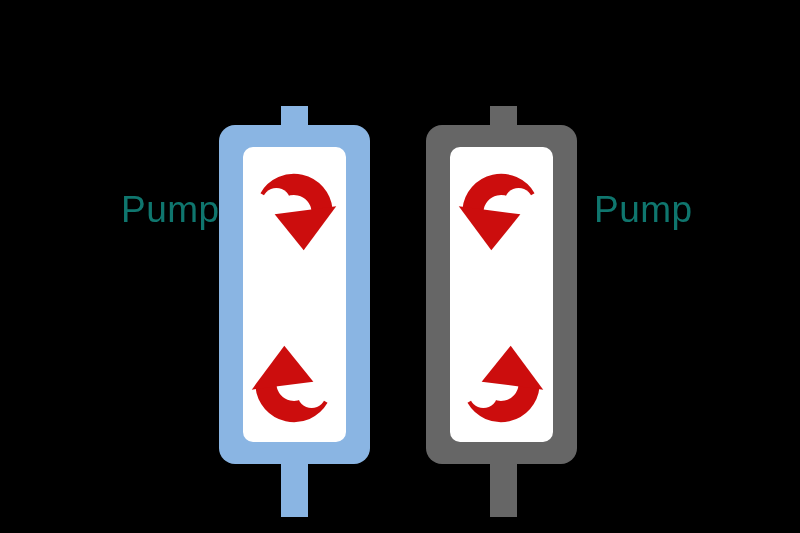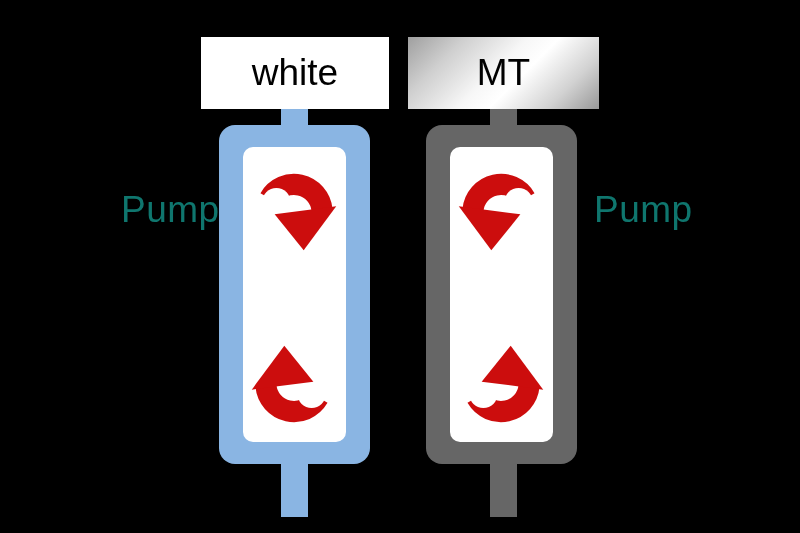--- a/index.html
+++ b/index.html
@@ -55,26 +55,20 @@
 </head>
 <body>
 
 <div class="stage">
 
   <div class="pipe pipe-blue pipe-top pipe-left"></div>
   <div class="pipe pipe-blue pipe-bottom pipe-left"></div>
   <div class="pipe pipe-gray pipe-top pipe-right"></div>
   <div class="pipe pipe-gray pipe-bottom pipe-right"></div>
 
-  <div class="source-box white-box">
-    <span>white</span>
-  </div>
-  <div class="source-box mt-box">
-    <span>MT</span>
-  </div>
 
   <div class="column column-left">
     <div class="column-inner"></div>
   </div>
   <div class="column column-right">
     <div class="column-inner"></div>
   </div>
 
   <svg class="arrow arrow-tl" viewBox="0 0 100 100">
     <path d="M 11.9,32 A 44,44 0 0 1 93.8,50.2 L 69.9,52.3 A 20,20 0 0 0 32.7,44 Z" fill="#cc0d0d"></path>

